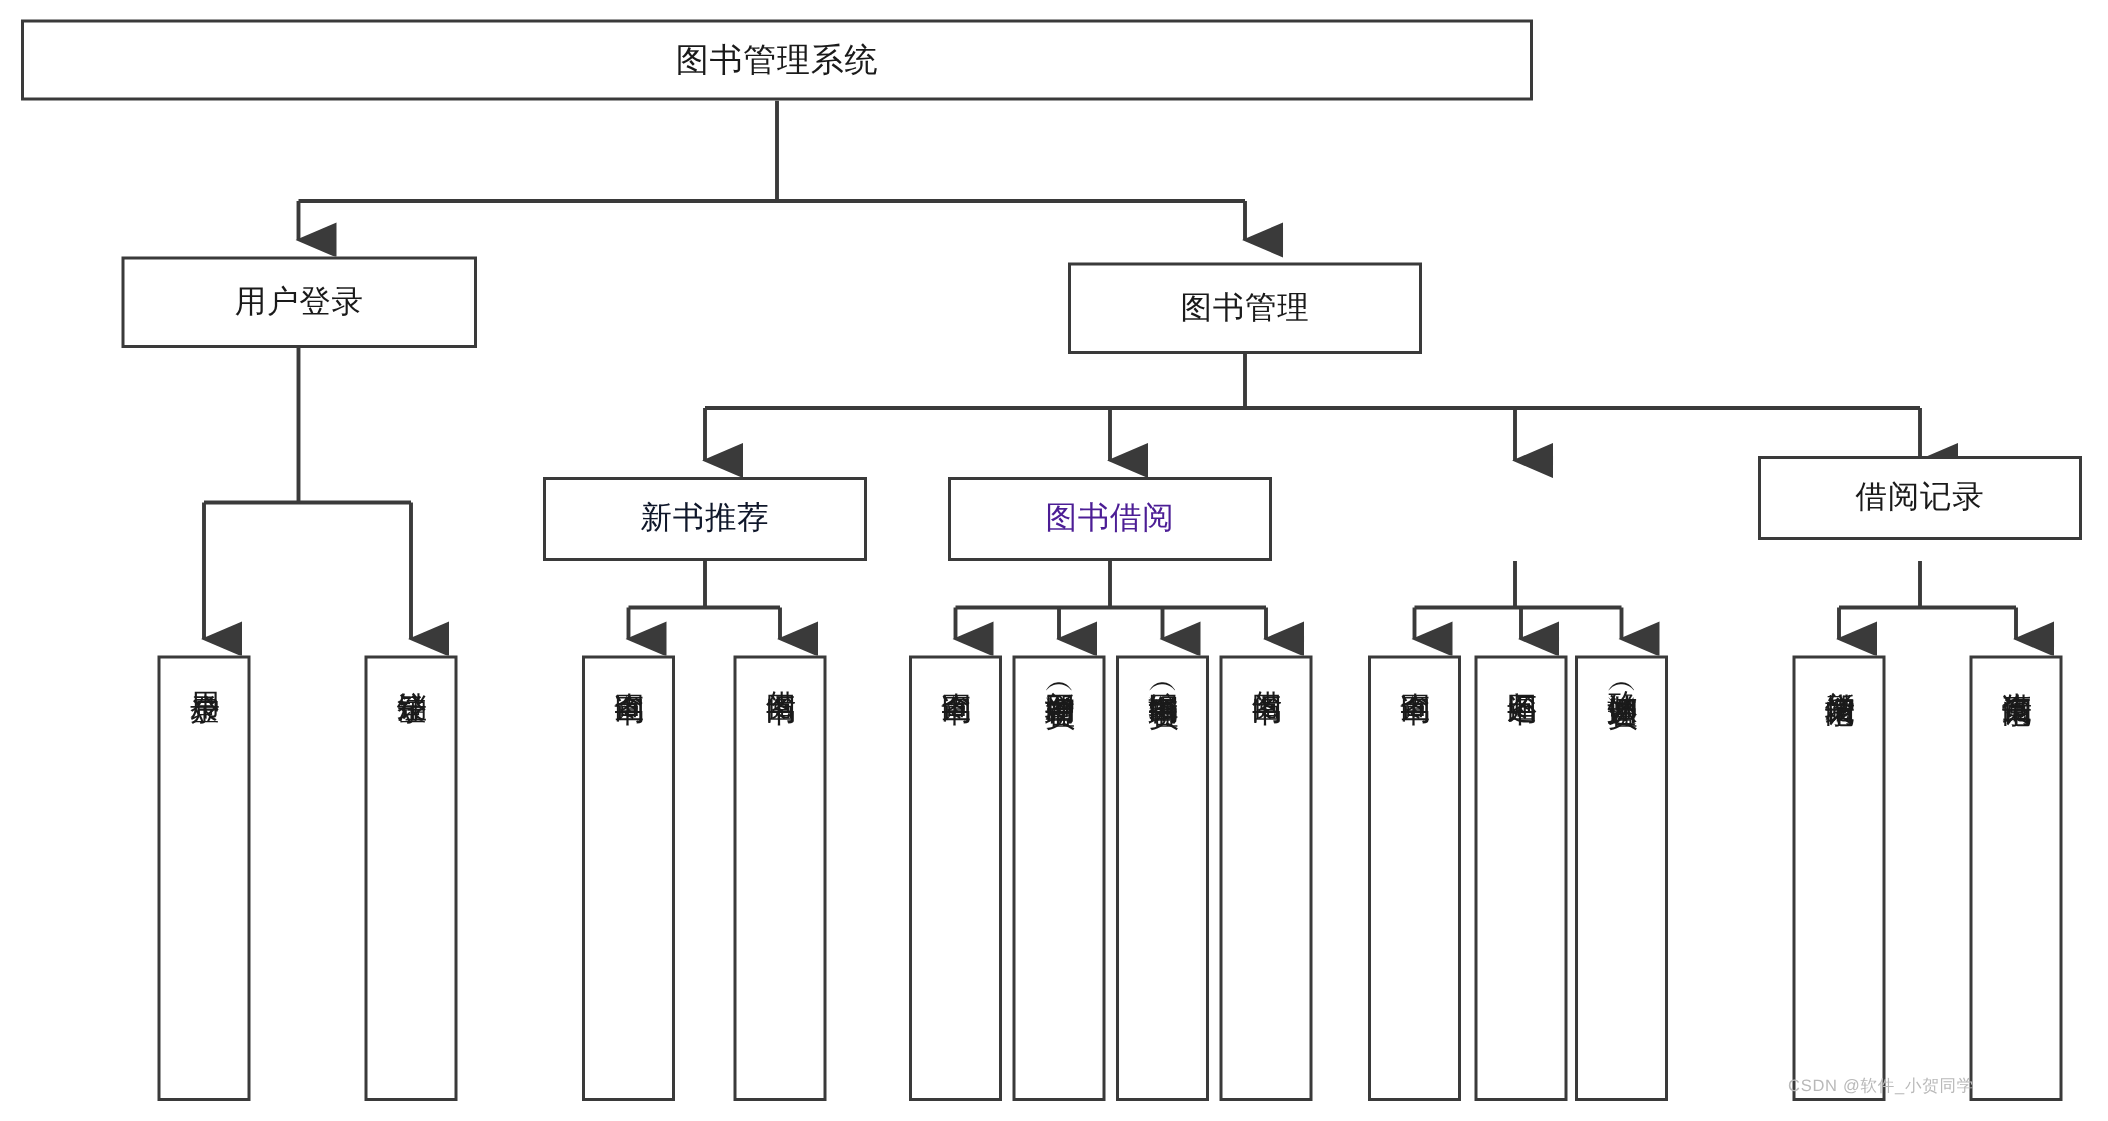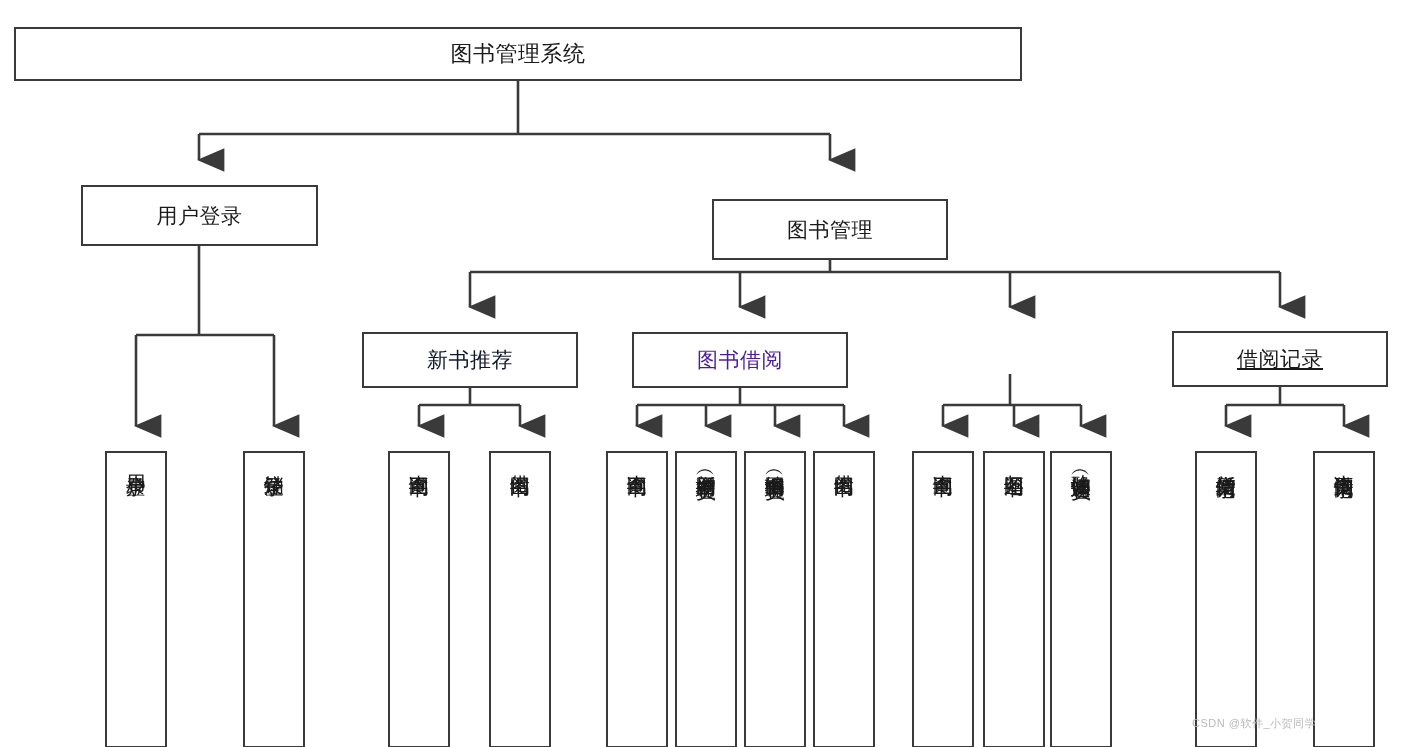--- a/index.html
+++ b/index.html
@@ -27,21 +27,20 @@
   }
   .node {
     position: absolute;
     box-sizing: border-box;
     background: #ffffff;
     border: 2px solid #3a3a3a;
     display: flex;
     align-items: center;
     justify-content: center;
     color: #1a1a1a;
-    margin-top: 14px;
   }
   .node.horiz {
     font-size: 21px;
     letter-spacing: 0.5px;
     line-height: 1.1;
   }
   .node.root {
     font-size: 22px;
   }
   .node.vert {
@@ -124,31 +123,31 @@
     </g>
   </svg>
 
   <div class="node horiz root" style="left: 14px; top: 13px; width: 1008px; height: 54px; border-color: rgb(58, 58, 58); background: rgb(255, 255, 255); color: rgb(26, 26, 26);">
     <span>图书管理系统</span>
   </div>
 
   <div class="node horiz" style="left: 81px; top: 171px; width: 237px; height: 61px; border-color: rgb(58, 58, 58); background: rgb(255, 255, 255); color: rgb(26, 26, 26);">
     <span>用户登录</span>
   </div>
-  <div class="node horiz" style="left: 712px; top: 185px; width: 236px; height: 61px; border-color: rgb(58, 58, 58); background: rgb(255, 255, 255); color: rgb(26, 26, 26);">
+  <div class="node horiz" style="left: 712px; top: 175px; width: 236px; height: 61px; border-color: rgb(58, 58, 58); background: rgb(255, 255, 255); color: rgb(26, 26, 26);">
     <span>图书管理</span>
   </div>
 
   <div class="node horiz" style="left: 362px; top: 318px; width: 216px; height: 56px; border-color: rgb(58, 58, 58); background: rgb(255, 255, 255); color: #0f172a;">
     <span>新书推荐</span>
   </div>
   <div class="node horiz" style="left: 632px; top: 318px; width: 216px; height: 56px; border-color: rgb(58, 58, 58); background: rgb(255, 255, 255); color: #4c1d95;">
     <span>图书借阅</span>
   </div>
-  <div class="node horiz" style="left: 1172px; top: 317px; width: 216px; height: 56px; border-color: rgb(58, 58, 58); background: rgb(255, 255, 255); color: rgb(26, 26, 26); text-decoration: underline;">
+  <div class="node horiz" style="left: 1172px; top: 304px; width: 216px; height: 56px; border-color: rgb(58, 58, 58); background: rgb(255, 255, 255); color: rgb(26, 26, 26);">
     <span>借阅记录</span>
   </div>
 
   <div class="node vert" style="left: 105px; top: 437px; width: 62px; height: 297px; border-color: rgb(58, 58, 58); background: rgb(255, 255, 255); color: rgb(26, 26, 26);">
     <span class="vlabel">用户登录</span>
   </div>
   <div class="node vert" style="left: 243px; top: 437px; width: 62px; height: 297px; border-color: rgb(58, 58, 58); background: rgb(255, 255, 255); color: rgb(26, 26, 26);">
     <span class="vlabel">注销登录</span>
   </div>
   <div class="node vert" style="left: 388px; top: 437px; width: 62px; height: 297px; border-color: rgb(58, 58, 58); background: rgb(255, 255, 255); color: rgb(26, 26, 26);">

